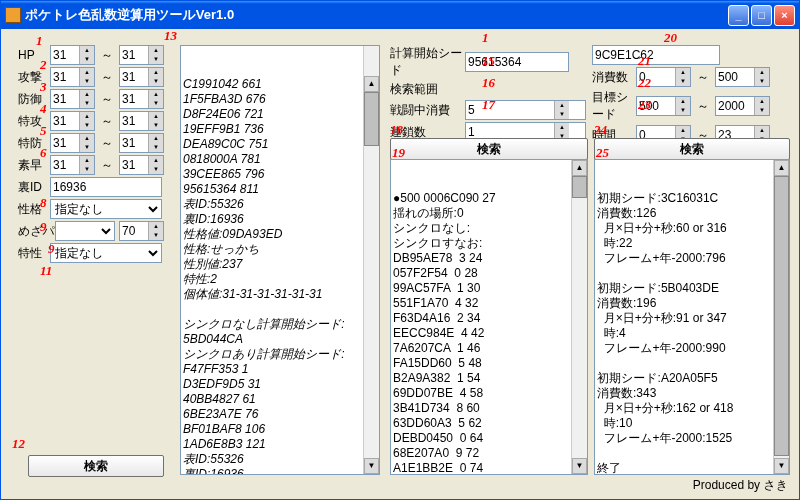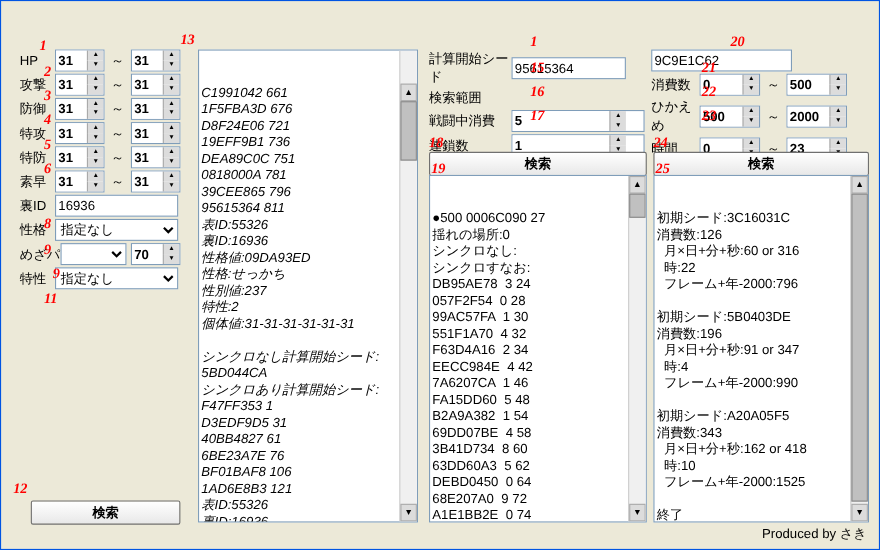--- a/index.html
+++ b/index.html
@@ -10,21 +10,21 @@
 .titlebar .title { flex: 1; font-size: 13px; }
 .winbtns { display: flex; gap: 2px; }
 .winbtn { width: 21px; height: 21px; background: linear-gradient(to bottom, #8ab8ff, #3a6fd8); border: 1px solid #fff; border-radius: 3px; color: white; font-size: 11px; font-weight: bold; display: flex; align-items: center; justify-content: center; cursor: pointer; }
 .winbtn.close { background: linear-gradient(to bottom, #ff9080, #e04030); }
 .client { position: absolute; top: 28px; left: 3px; right: 3px; bottom: 3px; background: #ece9d8; }
 .row { display: flex; align-items: center; margin-bottom: 2px; }
 .lbl { width: 32px; font-size: 12px; position: relative; }
 .lbl2 { width: 75px; font-size: 12px; position: relative; }
 .anno { position: absolute; color: red; font-style: italic; font-weight: bold; font-size: 13px; font-family: "Times New Roman", serif; }
 .numbox { display: inline-flex; border: 1px solid #7f9db9; background: white; height: 20px; }
-.numbox input { border: none; width: 28px; padding: 0 2px; font-size: 12px; outline: none; font-weight: bold; }
+.numbox input { border: none; width: 28px; padding: 0 2px; font-size: 12px; outline: none; }
 .numbox .spin { width: 15px; display: flex; flex-direction: column; }
 .numbox .spin span { flex: 1; background: #dcdcdc; border-left: 1px solid #aaa; font-size: 6px; text-align: center; line-height: 8px; cursor: pointer; }
 .tilde { padding: 0 6px; }
 select { border: 1px solid #7f9db9; background: white; height: 20px; font-size: 12px; min-width: 60px; }
 .btn { border: 1px solid #707070; background: linear-gradient(#fff,#e8e8e8); height: 22px; font-size: 12px; cursor: pointer; border-radius: 2px; font-weight: bold; }
 .listbox { border: 1px solid #7f9db9; background: white; font-size: 12px; line-height: 15px; padding: 1px 2px; overflow: hidden; white-space: pre; position: relative; }
 .scrollbar { position: absolute; right: 0; top: 0; bottom: 0; width: 16px; background: #f0f0f0; border-left: 1px solid #ccc; }
 .scrollbar .sbtn { height: 16px; background: #dcdcdc; border: 1px solid #aaa; font-size: 8px; text-align: center; line-height: 14px; }
 .scrollbar .thumb { background: #c0c0c0; border: 1px solid #888; margin: 0; }
 .leftcol { position: absolute; left: 14px; top: 16px; width: 160px; }
@@ -35,20 +35,29 @@
 .searchbtn1 { position: absolute; left: 24px; top: 426px; width: 136px; }
 .searchbtn2 { position: absolute; left: 386px; top: 109px; width: 198px; }
 .searchbtn3 { position: absolute; left: 590px; top: 109px; width: 196px; }
 .footer { position: absolute; right: 8px; bottom: 2px; font-size: 12px; }
 input.txt { border: 1px solid #7f9db9; height: 20px; font-size: 12px; padding: 0 2px; }
 </style>
 </head>
 <body>
 
 <div class="window">
+  <div class="titlebar">
+    <div class="icon"></div>
+    <div class="title">ポケトレ色乱数逆算用ツールVer1.0</div>
+    <div class="winbtns">
+      <div class="winbtn">_</div>
+      <div class="winbtn">□</div>
+      <div class="winbtn close">×</div>
+    </div>
+  </div>
 
   <div class="client">
 
     <div class="leftcol">
       <div class="row">
         <span class="lbl">HP</span>
         <span class="anno" style="left:18px;top:-12px">1</span>
         <div class="numbox">
             <input value="31" style="">
             <div class="spin">
@@ -288,21 +297,21 @@
             <span class="tilde">～</span>
             <div class="numbox">
                 <input style="width: 38px;" value="500">
                 <div class="spin">
                   <span>▲</span>
                   <span>▼</span>
                 </div>
               </div>
           </div>
           <div class="row">
-            <span style="width:44px">ひかえめ</span>
+            <span style="width:44px">目標シード</span>
             <span class="anno" style="left:248px;top:30px">22</span>
             <div class="numbox">
                 <input style="width: 38px;" value="500">
                 <div class="spin">
                   <span>▲</span>
                   <span>▼</span>
                 </div>
               </div>
             <span class="tilde">～</span>
             <div class="numbox">

